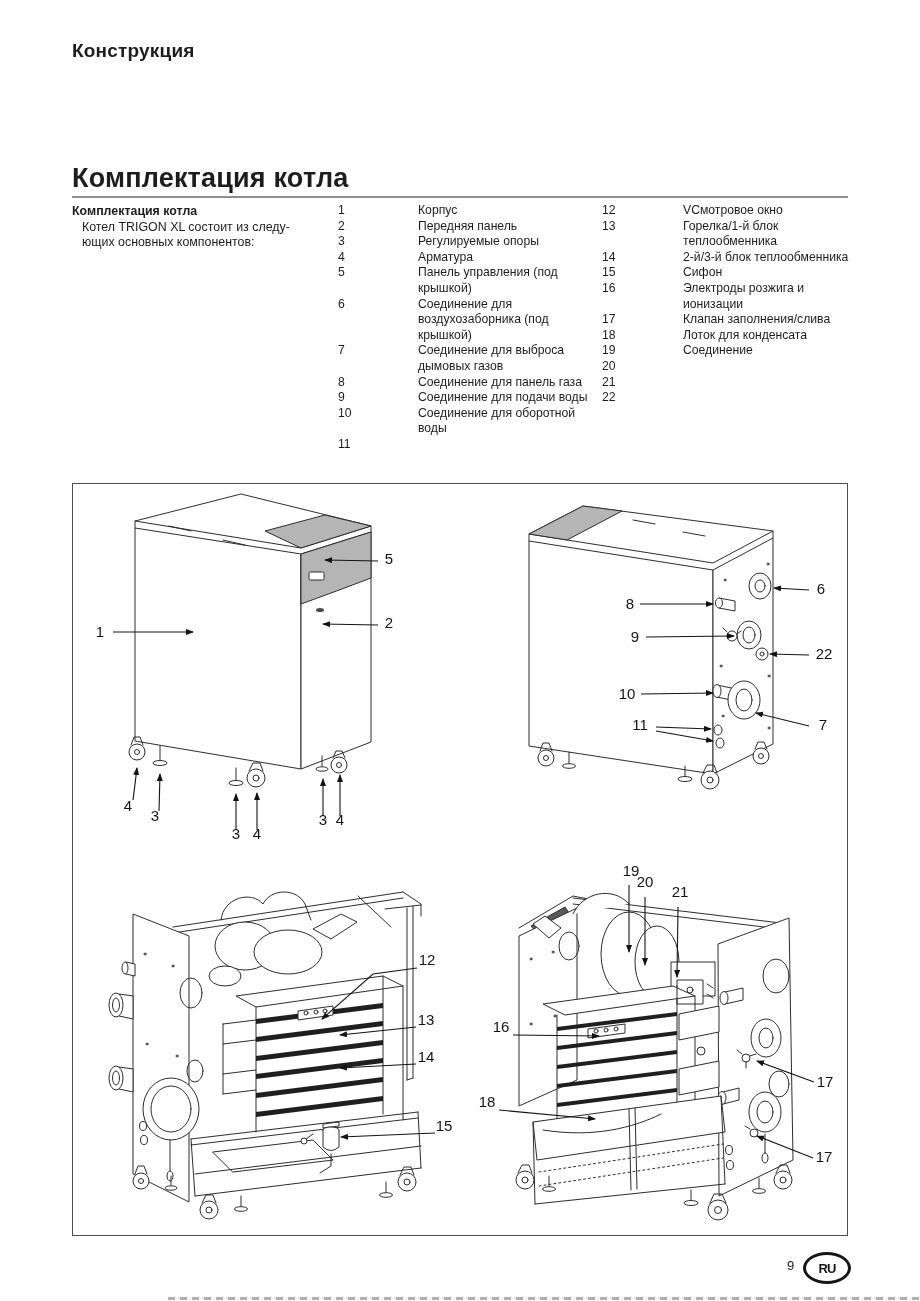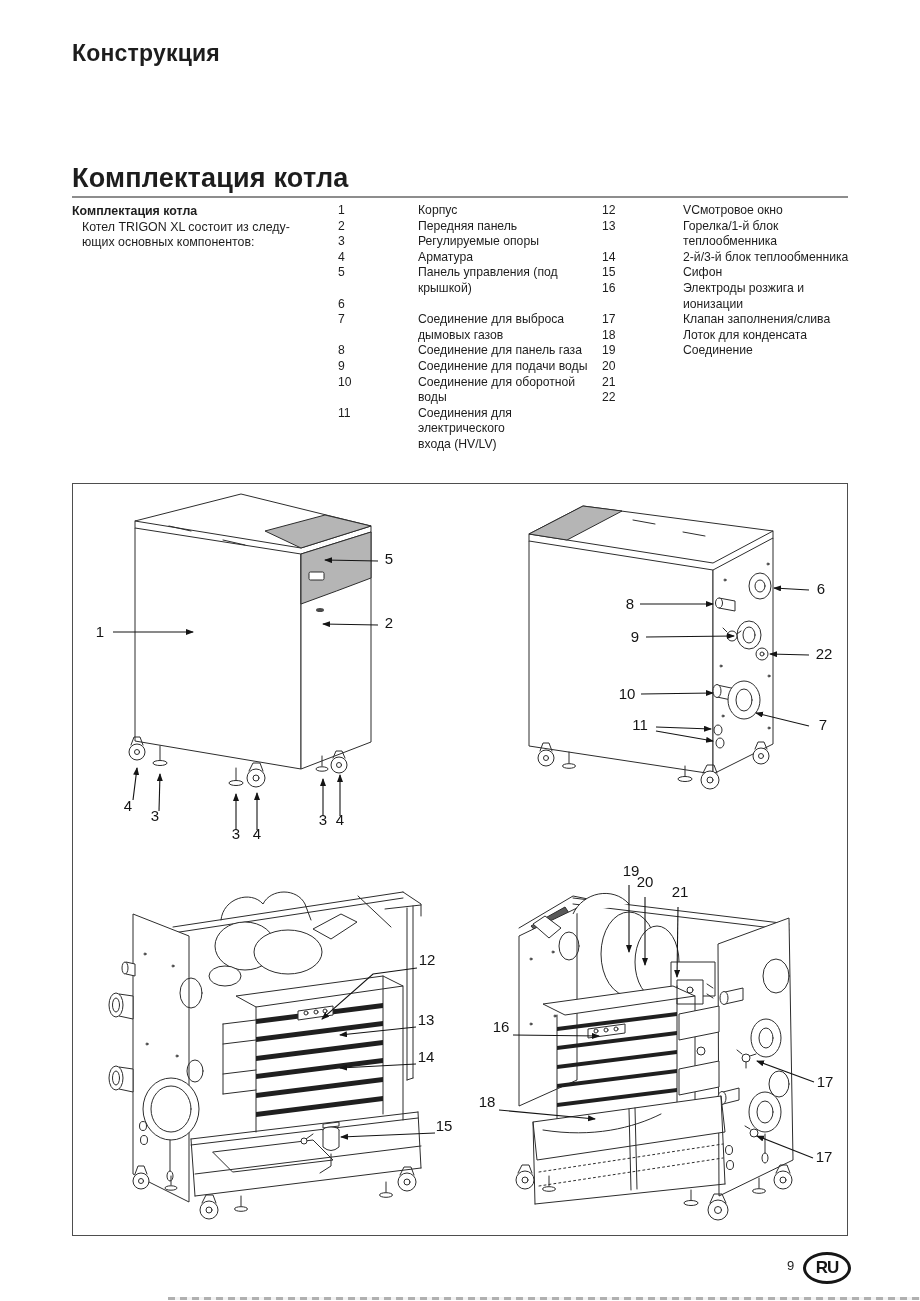--- a/index.html
+++ b/index.html
@@ -1,32 +1,32 @@
 <!DOCTYPE html>
 <html><head>
 <meta charset="utf-8">
 <style>
   html,body{margin:0;padding:0;background:#ffffff;}
   body{width:920px;height:1301px;position:relative;font-family:"Liberation Sans",sans-serif;color:#1d1d1d;overflow:hidden;}
-  .kicker{position:absolute;left:72px;top:40px;font-size:23px;font-weight:bold;letter-spacing:.2px;}
+  .kicker{position:absolute;left:72px;top:40px;font-size:19px;font-weight:bold;letter-spacing:.2px;}
   .big-title{position:absolute;left:72px;top:163px;font-size:27px;font-weight:bold;letter-spacing:.2px;}
   .title-rule{position:absolute;left:72px;top:196px;width:776px;height:2px;background:#8d8d8d;}
   .intro{position:absolute;left:72px;top:204px;width:258px;font-size:12.4px;line-height:15.6px;}
   .intro-h{font-weight:bold;}
   .intro-p{padding-left:10px;white-space:pre-line;}
   .plist{position:absolute;top:203px;font-size:12.2px;line-height:15.6px;}
   #plist1{left:338px;width:258px;}
   #plist2{left:602px;width:256px;}
   .prow{display:flex;}
   .pnum{flex:none;width:56px;}
   #plist2 .pnum{width:57px;}
   .plabel{white-space:pre-line;margin-left:24px;}
   .diagram-box{position:absolute;left:72px;top:483px;width:774px;height:751px;border:1px solid #4e4e4e;background:#fff;}
   .footer-num{position:absolute;left:787px;top:1258px;font-size:13px;}
-  .ru-badge{position:absolute;left:803px;top:1252px;width:42px;height:26px;border:3px solid #161616;border-radius:50%;display:flex;align-items:center;justify-content:center;font-size:17px;font-weight:bold;letter-spacing:-1px;color:#161616;}
+  .ru-badge{position:absolute;left:803px;top:1252px;width:42px;height:26px;border:3px solid #161616;border-radius:50%;display:flex;align-items:center;justify-content:center;font-size:13px;font-weight:bold;letter-spacing:-1px;color:#161616;}
   .scan-strip{position:absolute;left:168px;top:1297px;width:752px;height:3px;background:repeating-linear-gradient(90deg,#6f6f6f 0 7px,#e8e8e8 7px 12px);opacity:.55;}
   
   .s{fill:none;stroke:#2d2d2d;stroke-width:1;stroke-linejoin:round;stroke-linecap:round;}
   .sw{fill:#ffffff;stroke:#2d2d2d;stroke-width:1;stroke-linejoin:round;}
   .g{fill:#b5b5b5;stroke:#2d2d2d;stroke-width:1;stroke-linejoin:round;}
   .dk{fill:#1f1f1f;stroke:none;}
   .dash{stroke-dasharray:2 3;}
   .cl{stroke:#141414;stroke-width:1.1;fill:none;}
   .ct{font-family:"Liberation Sans",sans-serif;font-size:15px;fill:#141414;text-anchor:middle;}
 </style>
@@ -61,42 +61,42 @@
     <div class="prow">
         <span class="pnum">4</span>
         <span class="plabel">Арматура</span>
       </div>
     <div class="prow">
         <span class="pnum">5</span>
         <span class="plabel">Панель управления (под крышкой)</span>
       </div>
     <div class="prow">
         <span class="pnum">6</span>
+        <span class="plabel">Соединение для
+воздухозаборника (под крышкой)</span>
       </div>
     <div class="prow">
         <span class="pnum">7</span>
         <span class="plabel">Соединение для выброса
 дымовых газов</span>
       </div>
     <div class="prow">
         <span class="pnum">8</span>
         <span class="plabel">Соединение для панель газа</span>
       </div>
     <div class="prow">
         <span class="pnum">9</span>
         <span class="plabel">Соединение для подачи воды</span>
       </div>
     <div class="prow">
         <span class="pnum">10</span>
         <span class="plabel">Соединение для оборотной воды</span>
       </div>
     <div class="prow">
         <span class="pnum">11</span>
-        <span class="plabel">Соединения для электрического
-входа (HV/LV)</span>
       </div>
   </div>
 
   <div class="plist" id="plist2">
     <div class="prow">
         <span class="pnum">12</span>
         <span class="plabel">VСмотровое окно</span>
       </div>
     <div class="prow">
         <span class="pnum">13</span>

